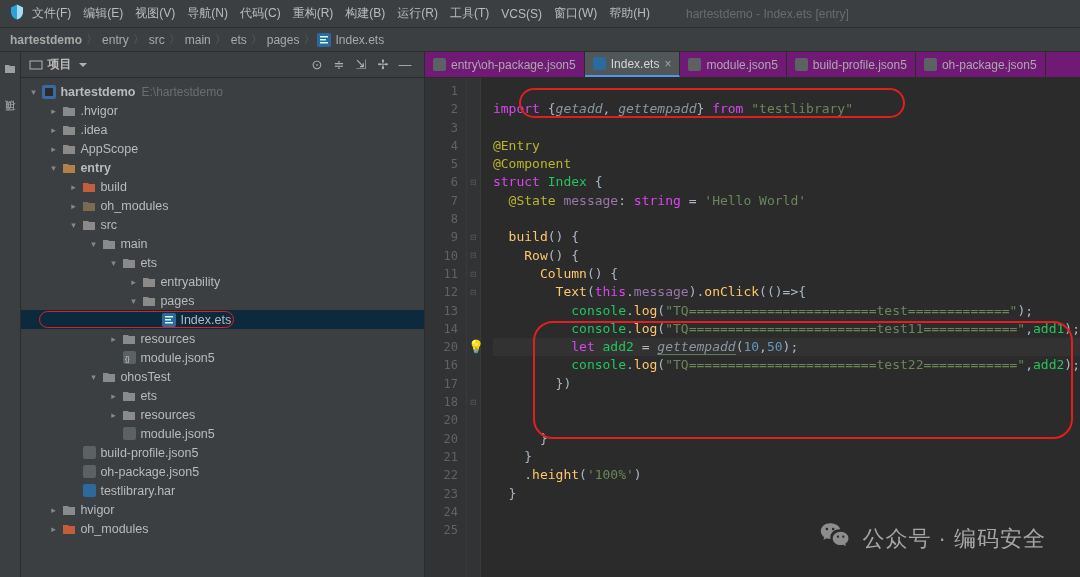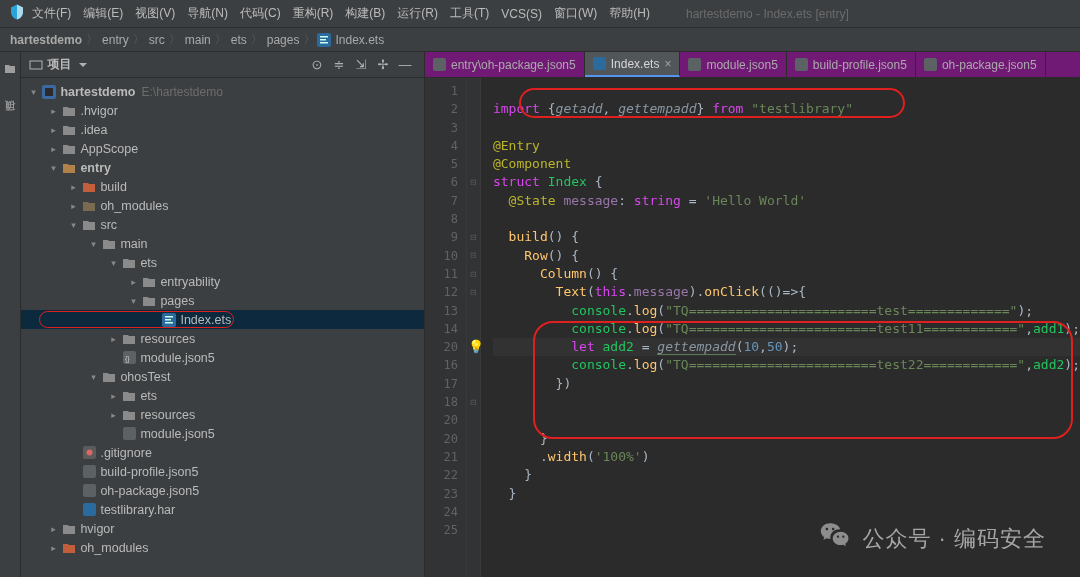--- a/index.html
+++ b/index.html
@@ -312,30 +312,20 @@
             <svg width="13" height="13">
               <rect width="13" height="13" rx="2" fill="#5c6164"></rect>
             </svg>
           </span>
           <span class="lbl">module.json5</span>
         </div>
       <div class="row" style="padding-left:44px">
           <span class="arrow"></span>
           <span class="ic">
             <svg width="13" height="13">
-              <rect width="13" height="13" rx="2" fill="#5b5b5b"></rect>
-              <circle cx="6.5" cy="6.5" r="3" fill="#d66"></circle>
-            </svg>
-          </span>
-          <span class="lbl">.gitignore</span>
-        </div>
-      <div class="row" style="padding-left:44px">
-          <span class="arrow"></span>
-          <span class="ic">
-            <svg width="13" height="13">
               <rect width="13" height="13" rx="2" fill="#5c6164"></rect>
             </svg>
           </span>
           <span class="lbl">build-profile.json5</span>
         </div>
       <div class="row" style="padding-left:44px">
           <span class="arrow"></span>
           <span class="ic">
             <svg width="13" height="13">
               <rect width="13" height="13" rx="2" fill="#5c6164"></rect>
@@ -493,22 +483,22 @@
         <div class="cl">      <span class="fn">Column</span><span class="p">() {</span></div>
         <div class="cl">        <span class="fn">Text</span><span class="p">(</span><span class="kw">this</span><span class="p">.</span><span class="pu">message</span><span class="p">).</span><span class="fn">onClick</span><span class="p">(()=&gt;{</span></div>
         <div class="cl">          <span class="id">console</span><span class="p">.</span><span class="fn">log</span><span class="p">(</span><span class="s">"TQ========================test============="</span><span class="p">);</span></div>
         <div class="cl">          <span class="id">console</span><span class="p">.</span><span class="fn">log</span><span class="p">(</span><span class="s">"TQ========================test11============"</span><span class="p">,</span><span class="id">add1</span><span class="p">);</span></div>
         <div class="cl curline" style="position:relative"><span class="bulb">💡</span>          <span class="kw">let</span> <span class="id">add2</span><span class="p"> = </span><span class="bi ul">gettempadd</span><span class="p">(</span><span class="num">10</span><span class="p">,</span><span class="num">50</span><span class="p">);</span></div>
         <div class="cl">          <span class="id">console</span><span class="p">.</span><span class="fn">log</span><span class="p">(</span><span class="s">"TQ========================test22============"</span><span class="p">,</span><span class="id">add2</span><span class="p">);</span></div>
         <div class="cl">        <span class="p">})</span></div>
         <div class="cl"></div>
         <div class="cl"></div>
         <div class="cl">      <span class="p">}</span></div>
-        <div class="cl">      <span class="p">.</span><span class="fn">width</span><span class="p">(</span><span class="s">'100%'</span><span class="p">)</span></div>
         <div class="cl">    <span class="p">}</span></div>
+        <div class="cl">    <span class="p">.</span><span class="fn">height</span><span class="p">(</span><span class="s">'100%'</span><span class="p">)</span></div>
         <div class="cl">  <span class="p">}</span></div>
       </div>
     </div>
   </div>
 </div>
 
 <div class="watermark">
   <span><svg width="34" height="34" viewBox="0 0 24 24">
         <path fill="#cfcfcf" d="M8.5 3C4.9 3 2 5.5 2 8.6c0 1.7.9 3.2 2.4 4.2l-.6 2 2.2-1.2c.8.2 1.6.4 2.5.4h.4c-.1-.4-.2-.9-.2-1.3 0-3 3-5.5 6.6-5.5h.4C15 4.6 12 3 8.5 3zm-2.2 3.1c.5 0 .9.4.9.9s-.4.9-.9.9-.9-.4-.9-.9.4-.9.9-.9zm4.4 0c.5 0 .9.4.9.9s-.4.9-.9.9-.9-.4-.9-.9.4-.9.9-.9zM16 9c-3.1 0-5.6 2.1-5.6 4.7 0 2.6 2.5 4.7 5.6 4.7.6 0 1.2-.1 1.8-.2l1.9 1-.5-1.7c1.4-.9 2.3-2.2 2.3-3.8C21.6 11.1 19.1 9 16 9zm-1.9 2.7c.4 0 .8.3.8.8s-.3.8-.8.8-.8-.3-.8-.8.3-.8.8-.8zm3.8 0c.4 0 .8.3.8.8s-.3.8-.8.8-.8-.3-.8-.8.3-.8.8-.8z"></path>
       </svg></span>

